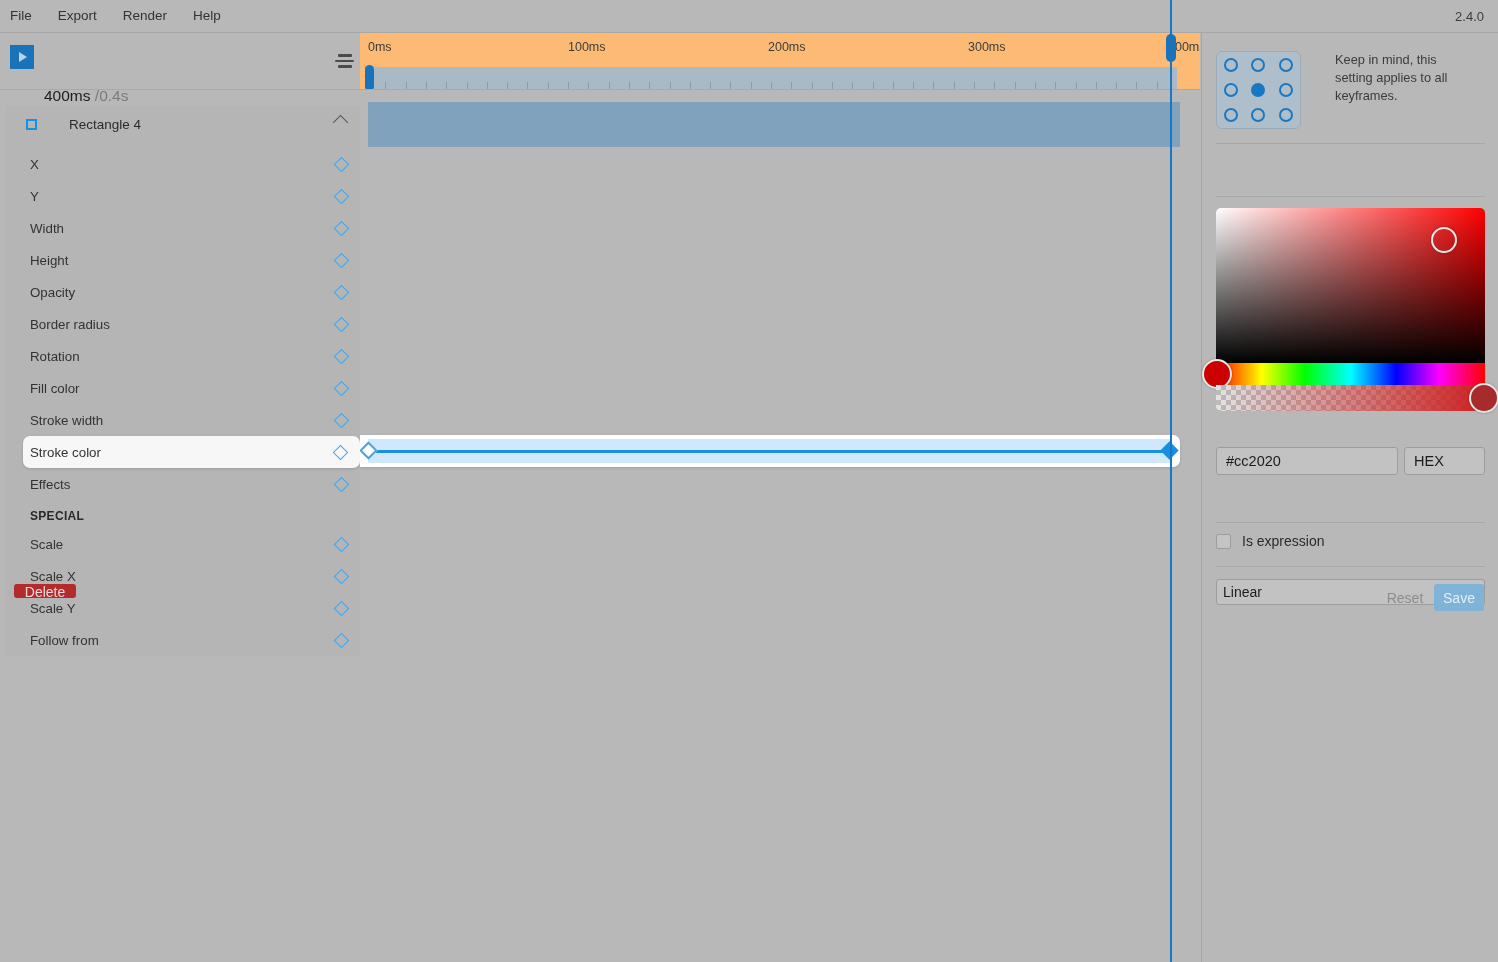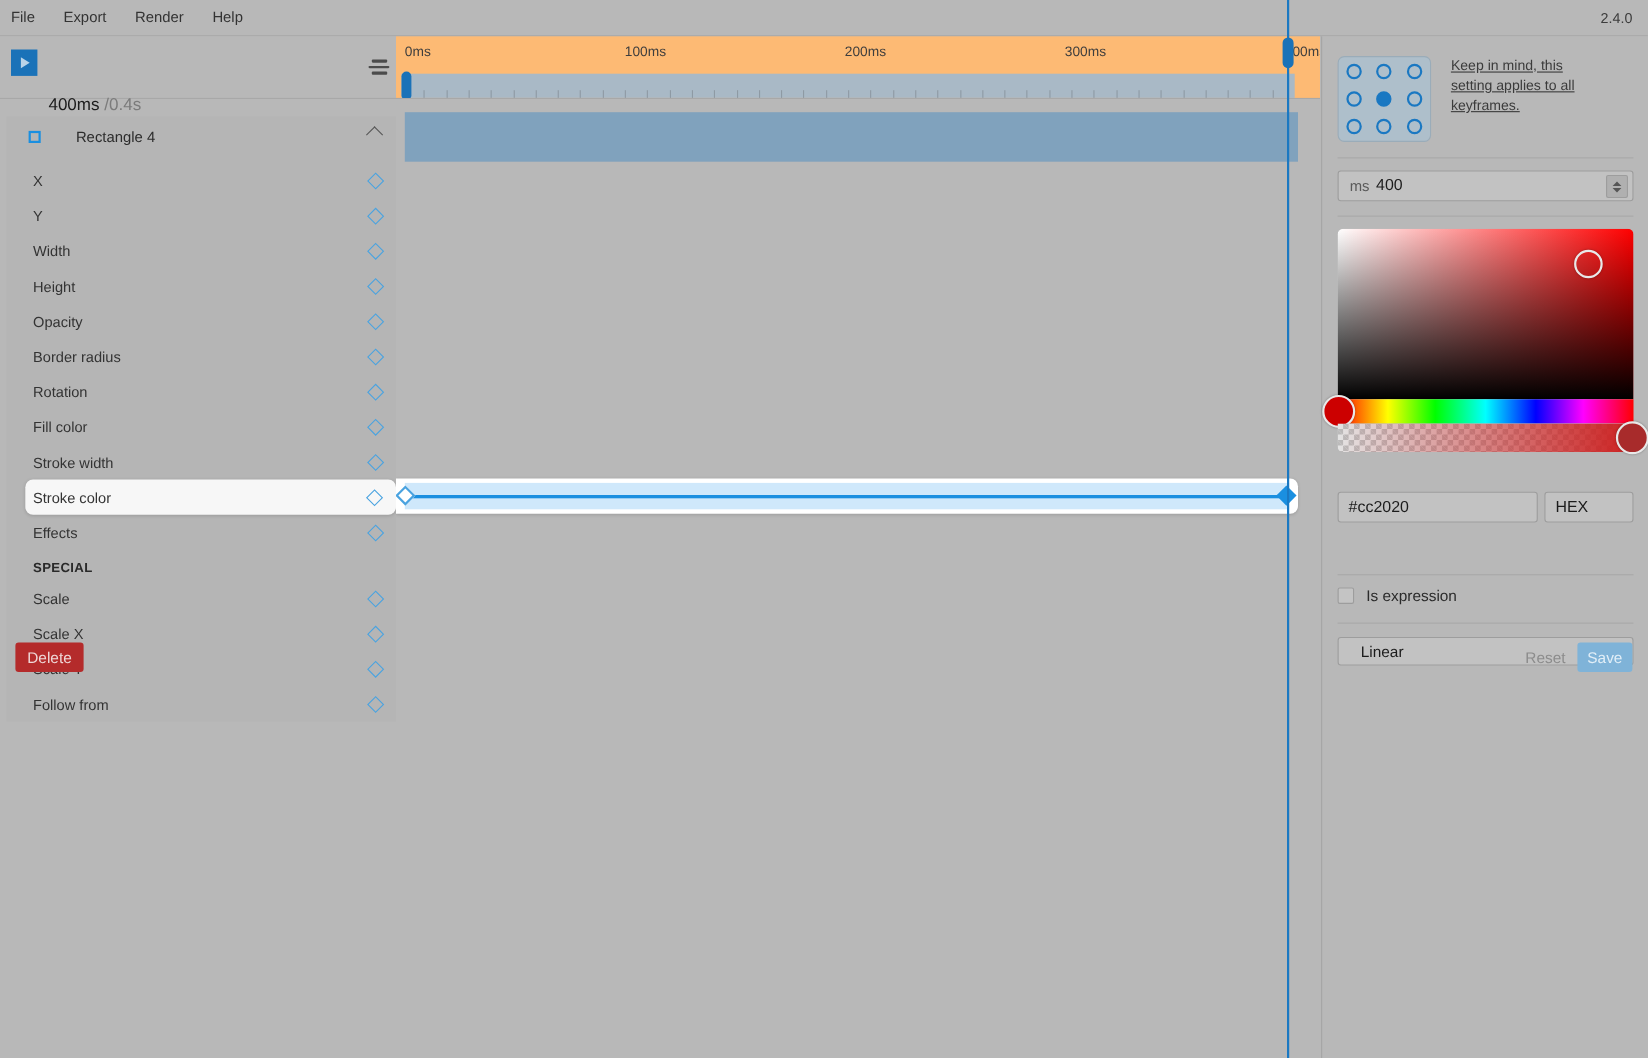--- a/index.html
+++ b/index.html
@@ -220,22 +220,22 @@
     flex: 0 0 auto;
   }
   .anchor-dot {
     width: 14px; height: 14px; border-radius: 50%;
     border: 2.4px solid #1a78c2;
     box-sizing: border-box;
     cursor: pointer;
   }
   .anchor-dot.active { background: #1a78c2; border-color: #1a78c2; }
   #anchor-note {
-    margin-left: 18px; width: 140px;
-    font-size: 12.8px; line-height: 18px; color: #3b3b3b; text-decoration: underline;
+    margin-left: 34px; width: 140px;
+    font-size: 12.8px; line-height: 18px; color: #3b3b3b;
   }
   .divider {
     position: absolute; left: 14px; width: 269px; height: 1px;
     background: #a8a8a8;
   }
   #ms-field {
     position: absolute; left: 14px; top: 122px;
     width: 269px; height: 28px;
     background: #c2c2c2;
     border: 1px solid #9d9d9d;
@@ -337,27 +337,27 @@
   #expr-box {
     width: 15px; height: 15px;
     background: #c4c4c4; border: 1px solid #9d9d9d; border-radius: 2px;
   }
   #expr-label { font-size: 14px; color: #2b2b2b; margin-left: 11px; }
   #easing-select {
     position: absolute; left: 14px; top: 546px;
     width: 269px; height: 26px;
     background: #c2c2c2; border: 1px solid #9d9d9d; border-radius: 3px;
     font-size: 14px; color: #1c1c1c;
-    padding-left: 20px;
+    padding-left: 6px;
     -webkit-appearance: none; appearance: none;
     font-family: "Liberation Sans", sans-serif;
   }
   #delete-btn {
     position: absolute; left: 14px; top: 584px;
-    width: 62px; height: 27px;
+    width: 62px; height: 14px;
     background: #b42b2b; border: none; border-radius: 3px;
     color: #efd8d8; font-size: 14px; cursor: pointer;
     font-family: "Liberation Sans", sans-serif;
   }
   #reset-btn {
     position: absolute; left: 1378px; top: 584px;
     width: 54px; height: 27px;
     background: transparent; border: none;
     color: #8c8c8c; font-size: 14px; cursor: default;
     font-family: "Liberation Sans", sans-serif;
@@ -545,28 +545,20 @@
         <div class="anchor-dot"></div>
         <div class="anchor-dot"></div>
         <div class="anchor-dot"></div>
         <div class="anchor-dot"></div>
       </div>
     <div id="anchor-note">Keep in mind, this setting applies to all keyframes.</div>
   </div>
 
   <div class="divider" style="top:110px"></div>
 
-  <div id="ms-field">
-    <span id="ms-unit">ms</span>
-    <span id="ms-value">400</span>
-    <div id="ms-spinner">
-      <div class="up"></div>
-      <div class="dn"></div>
-    </div>
-  </div>
 
   <div class="divider" style="top:163px"></div>
 
   <div id="sv-area">
     <div id="sv-cursor"></div>
   </div>
   <div id="hue-slider">
     <div id="hue-knob"></div>
   </div>
   <div id="alpha-slider">

